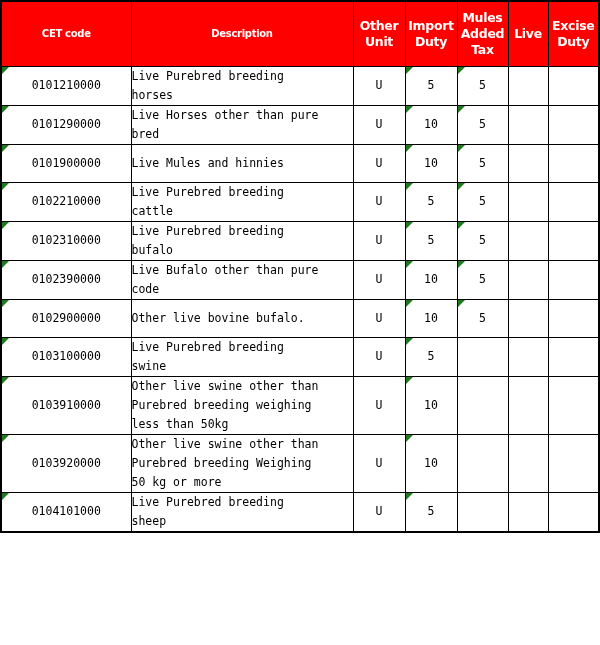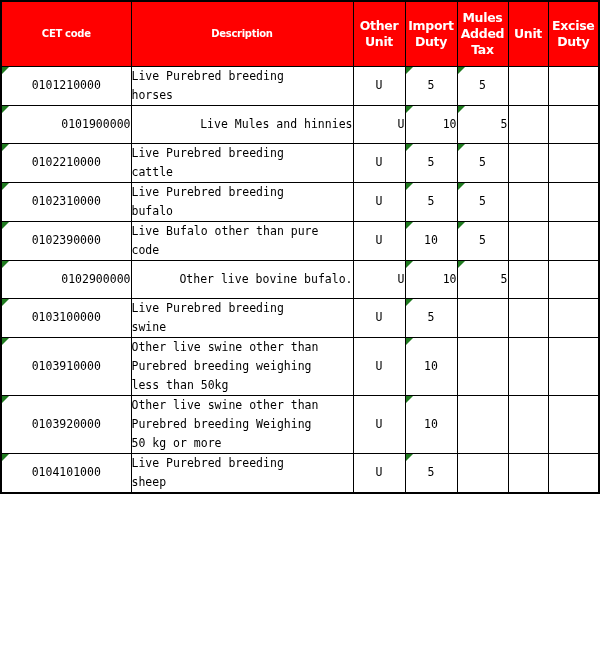--- a/index.html
+++ b/index.html
@@ -71,21 +71,21 @@
   }
   td.c-unit,
   td.c-import,
   td.c-vat,
   td.c-levy,
   td.c-excise {
     text-align: center;
   }
 
   
-  tr.lines-1 td { height: 38px; text-align: right; }
+  tr.lines-1 td { height: 38px; }
   tr.lines-2 td { height: 38px; }
   tr.lines-3 td { height: 58px; }
 
   
   .err-flag {
     position: absolute;
     top: 0;
     left: 0;
     width: 0;
     height: 0;
@@ -109,31 +109,41 @@
     <col style="width:40px">
     <col style="width:51px">
   </colgroup>
   <thead>
     <tr>
       <th class="h-cet">CET code</th>
       <th class="h-desc">Description</th>
       <th class="h-sysunit">Other Unit</th>
       <th class="h-import">Import Duty</th>
       <th class="h-vat">Mules Added Tax</th>
-      <th class="h-levy">Unit</th>
+      <th class="h-levy">Live</th>
       <th class="h-excise">Excise Duty</th>
     </tr>
   </thead>
   <tbody id="table-body">
       <tr class="lines-2">
         <td class="c-code">0101210000<span class="err-flag"></span></td>
         <td class="c-desc">Live Purebred breeding
 horses</td>
         <td class="c-unit">U</td>
         <td class="c-import">5<span class="err-flag"></span></td>
+        <td class="c-vat">5<span class="err-flag"></span></td>
+        <td class="c-levy"></td>
+        <td class="c-excise"></td>
+      </tr>
+      <tr class="lines-2">
+        <td class="c-code">0101290000<span class="err-flag"></span></td>
+        <td class="c-desc">Live Horses other than pure
+bred</td>
+        <td class="c-unit">U</td>
+        <td class="c-import">10<span class="err-flag"></span></td>
         <td class="c-vat">5<span class="err-flag"></span></td>
         <td class="c-levy"></td>
         <td class="c-excise"></td>
       </tr>
       <tr class="lines-1">
         <td class="c-code">0101900000<span class="err-flag"></span></td>
         <td class="c-desc">Live Mules and hinnies</td>
         <td class="c-unit">U</td>
         <td class="c-import">10<span class="err-flag"></span></td>
         <td class="c-vat">5<span class="err-flag"></span></td>

